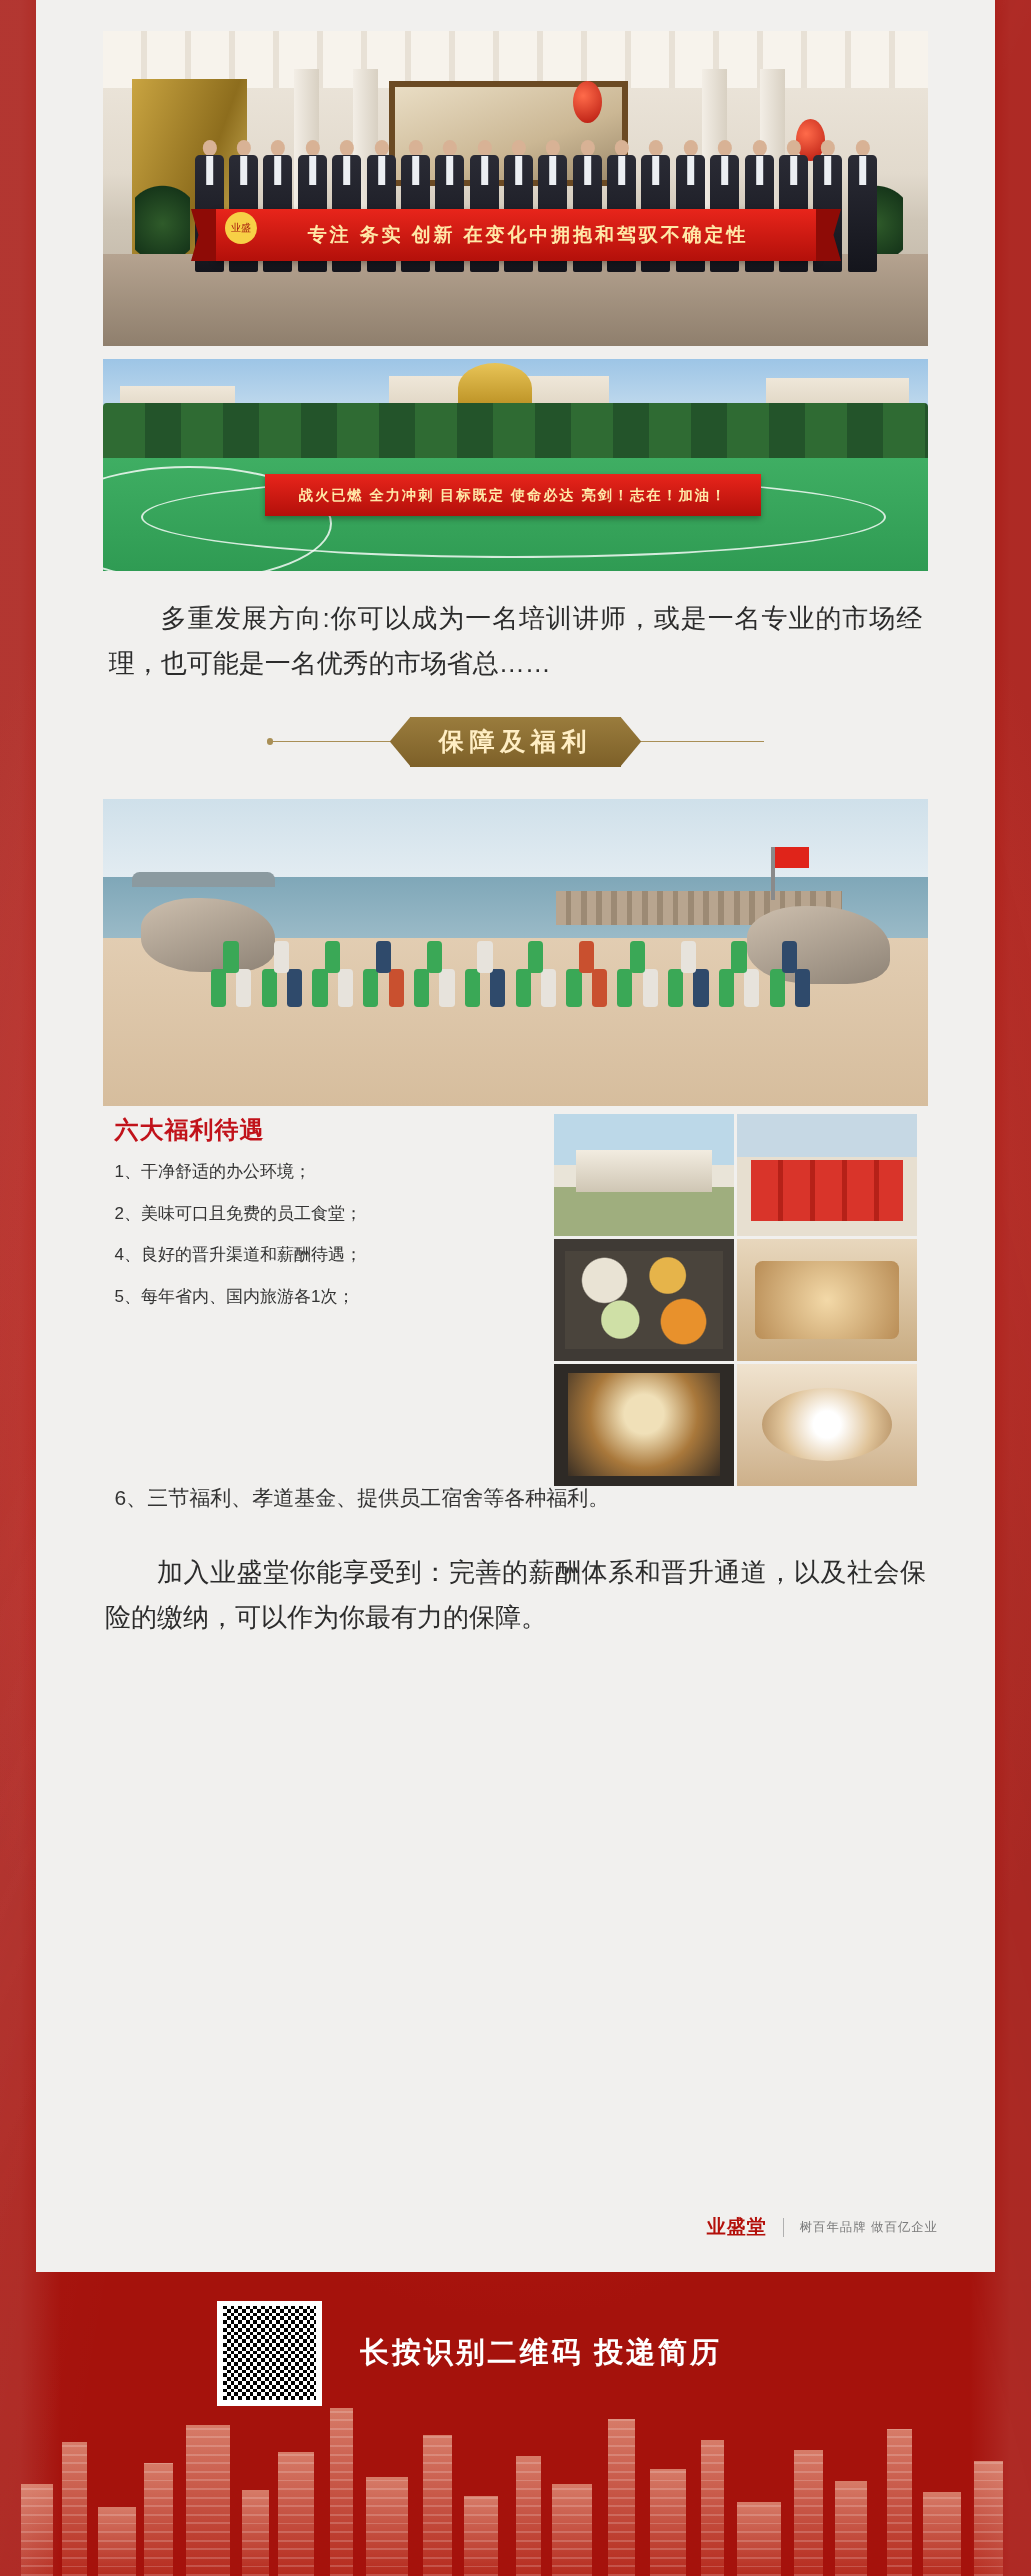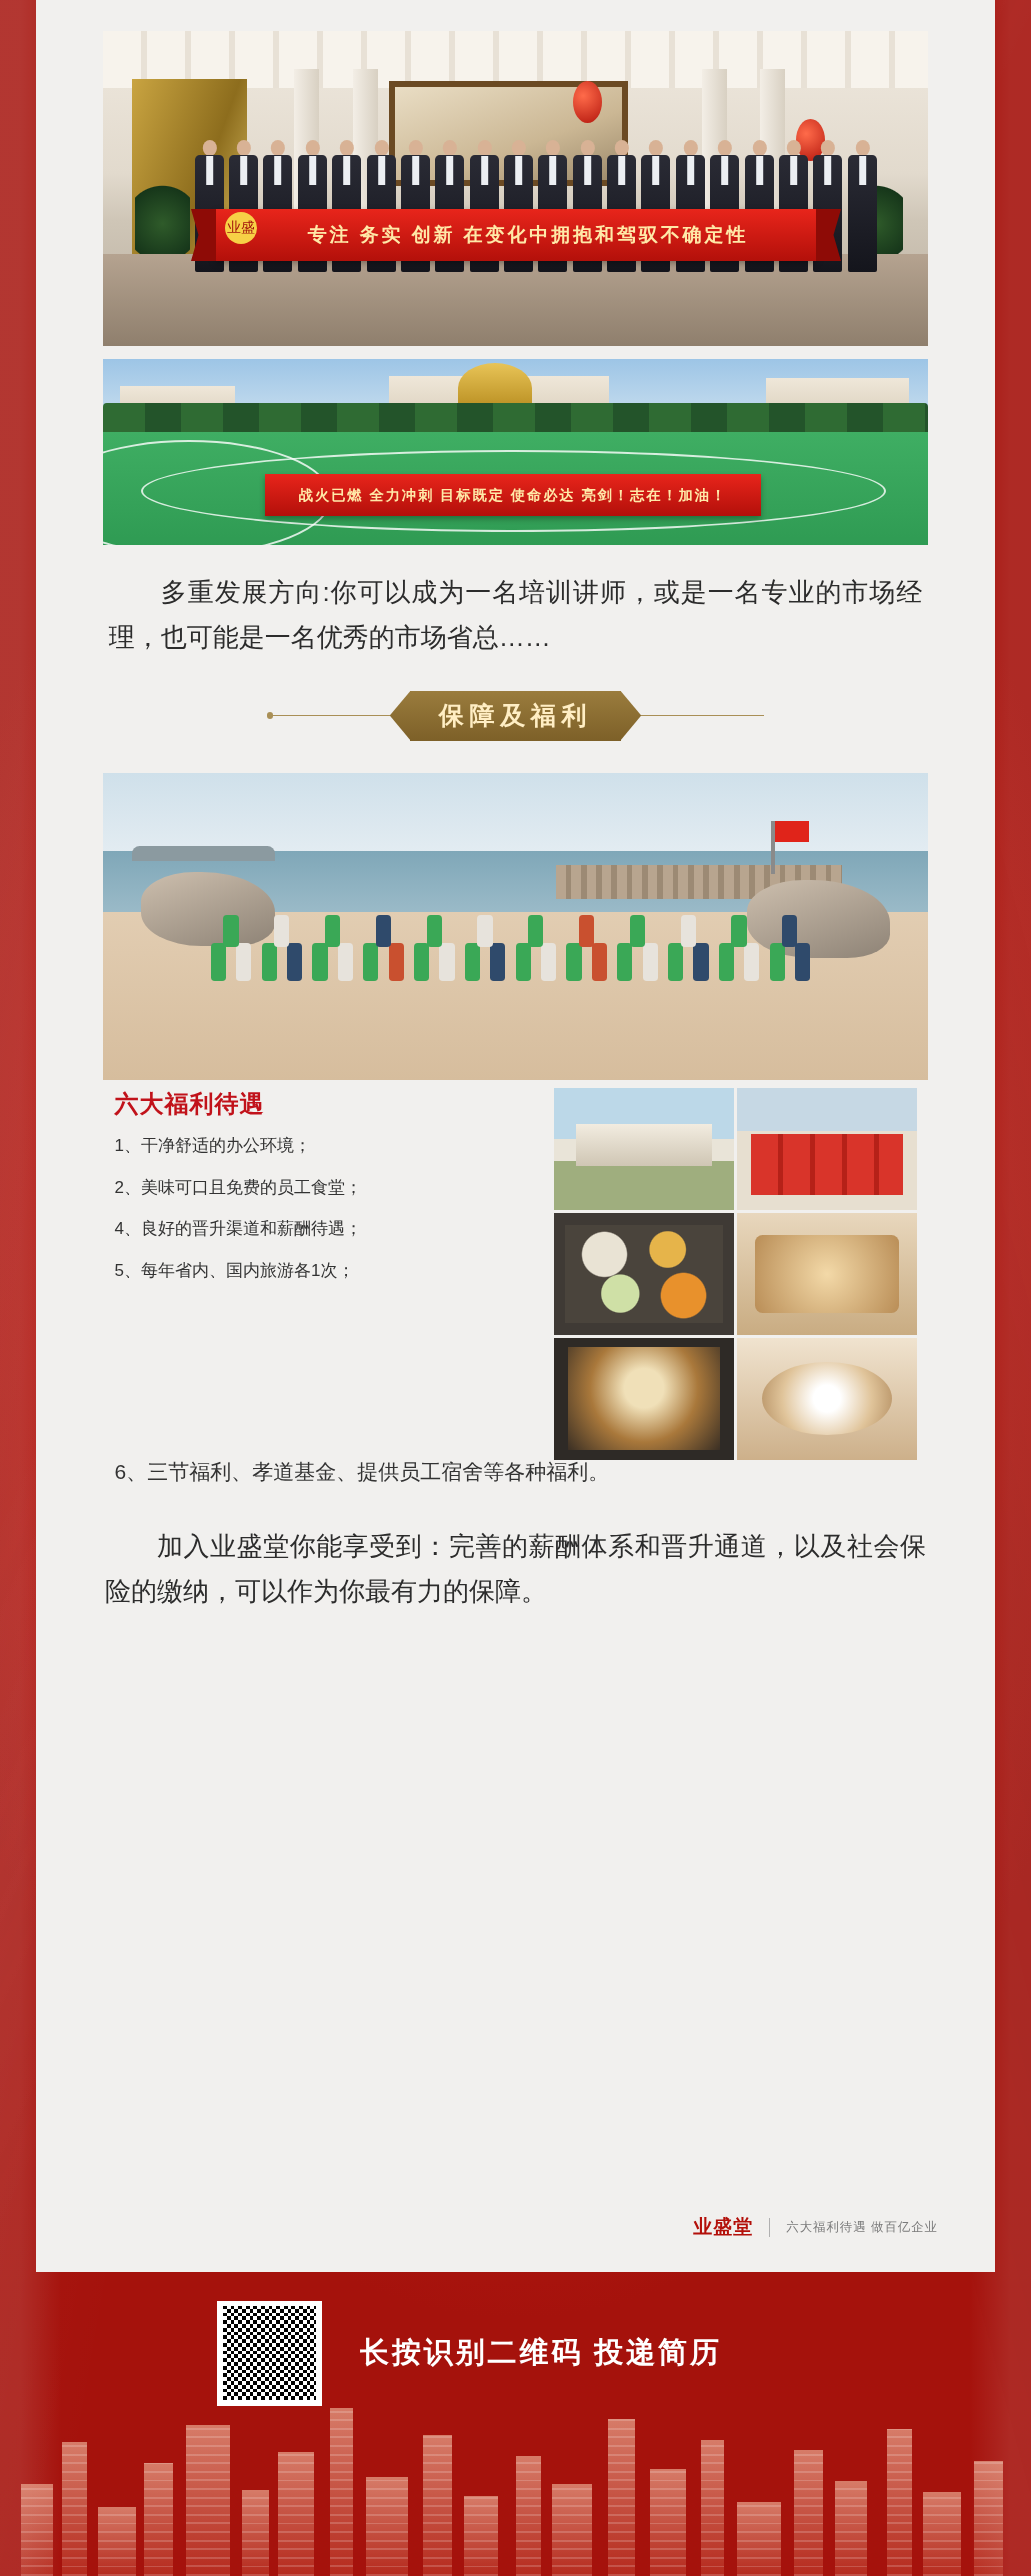--- a/index.html
+++ b/index.html
@@ -83,25 +83,25 @@
   .banner1 .txt {
     color: #ffe9a8; font-size: 19px; letter-spacing: 2.9px; font-weight: bold;
     white-space: nowrap;
     margin-left: 24px;
   }
   .banner1::before, .banner1::after{
     content:"";position:absolute;top:0;width:25px;height:52px;background:#8e0b06;}
   .banner1::before{left:-25px;clip-path:polygon(0 0,100% 0,100% 100%,0 100%,30% 50%);}
   .banner1::after{right:-25px;clip-path:polygon(0 0,100% 0,70% 50%,100% 100%,0 100%);}
   .seal1{position:absolute;left:122px;top:181px;width:32px;height:32px;border-radius:50%;
-    background:#f7d046;color:#a3140c;font-size:14px;display:flex;align-items:center;justify-content:center;}
+    background:#f7d046;color:#a3140c;font-size:10px;display:flex;align-items:center;justify-content:center;}
 
   
   .photo2 {
-    position: relative; height: 186px; margin: 13.4px auto 0; overflow: hidden;
+    position: relative; height: 212px; margin: 13.4px auto 0; overflow: hidden;
   }
   .sky{position:absolute;left:0;right:0;top:0;height:71px;
     background:linear-gradient(180deg,#9dc5e6,#cfe2f0);}
   .bld{position:absolute;background:linear-gradient(180deg,#efe7d9,#cfc3ad);}
   .dome{position:absolute;left:355px;top:3.8px;width:74px;height:50px;border-radius:50% 50% 8% 8%;
     background:linear-gradient(180deg,#e8c457,#b58a1d);}
   .trees{position:absolute;left:0;right:0;top:44px;height:59px;
     background:repeating-linear-gradient(90deg,#2f6b33 0 42px,#23542a 42px 78px);
     border-radius:3.8px;}
   .field{position:absolute;left:0;right:0;bottom:0;height:113px;
@@ -454,21 +454,21 @@
   </div>
   <div style="width:821px;margin:-5.7px auto 0;">
     <div class="ben-last">6、三节福利、孝道基金、提供员工宿舍等各种福利。</div>
   </div>
 
   <p class="closing">加入业盛堂你能享受到：完善的薪酬体系和晋升通道，以及社会保险的缴纳，可以作为你最有力的保障。</p>
 
   <div class="foot-logo">
     <span class="brand">业盛堂</span>
     <span class="divider"></span>
-    <span class="slogan">六大福利待遇 做百亿企业</span>
+    <span class="slogan">树百年品牌 做百亿企业</span>
   </div>
 </div>
 
 <div class="qr-area">
   <div class="qr">
     <div class="qr-inner"></div>
   </div>
   <div class="qr-cta">长按识别二维码    投递简历</div>
 </div>
 

